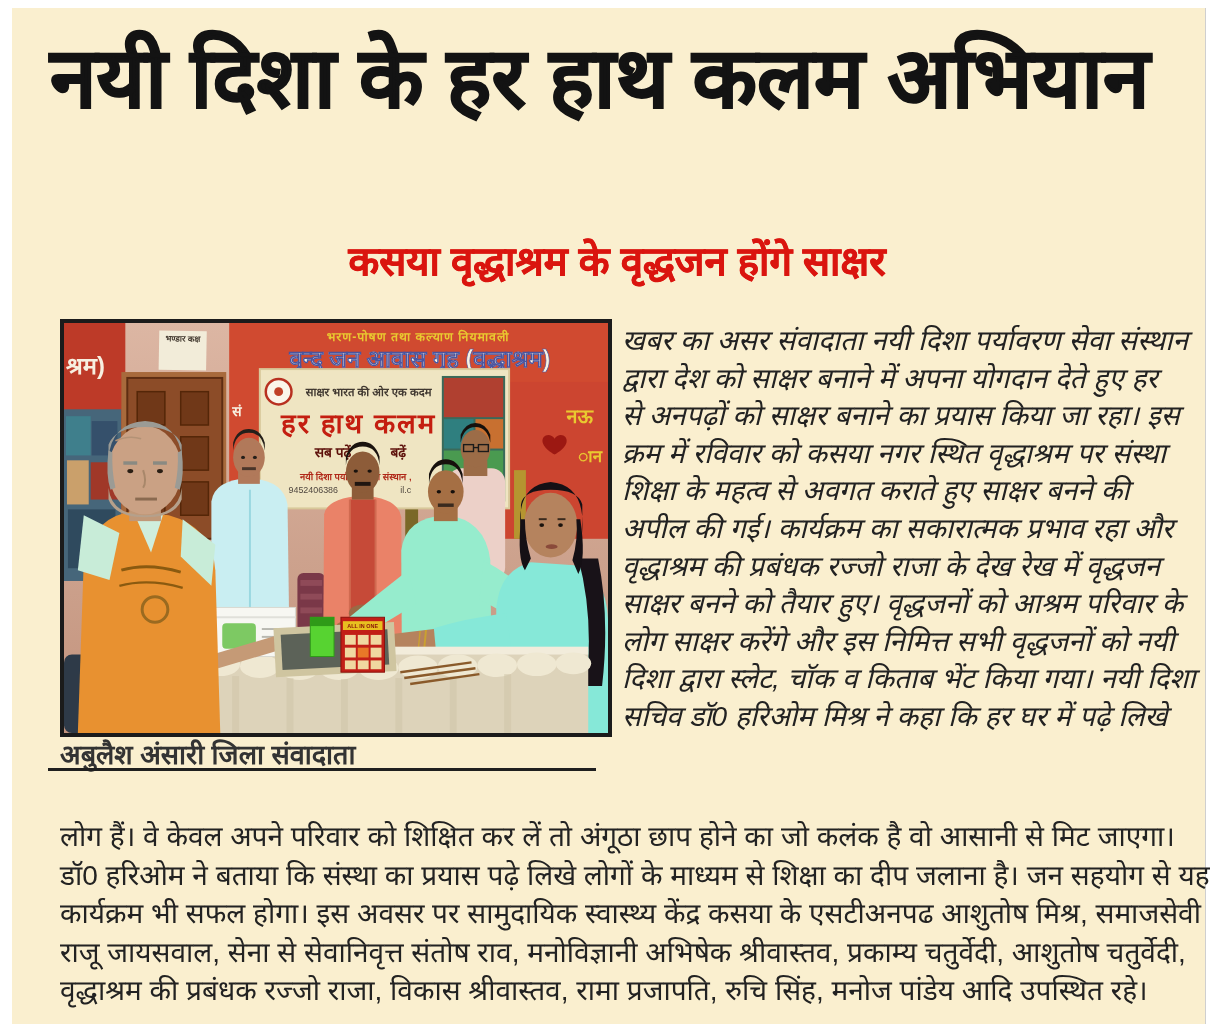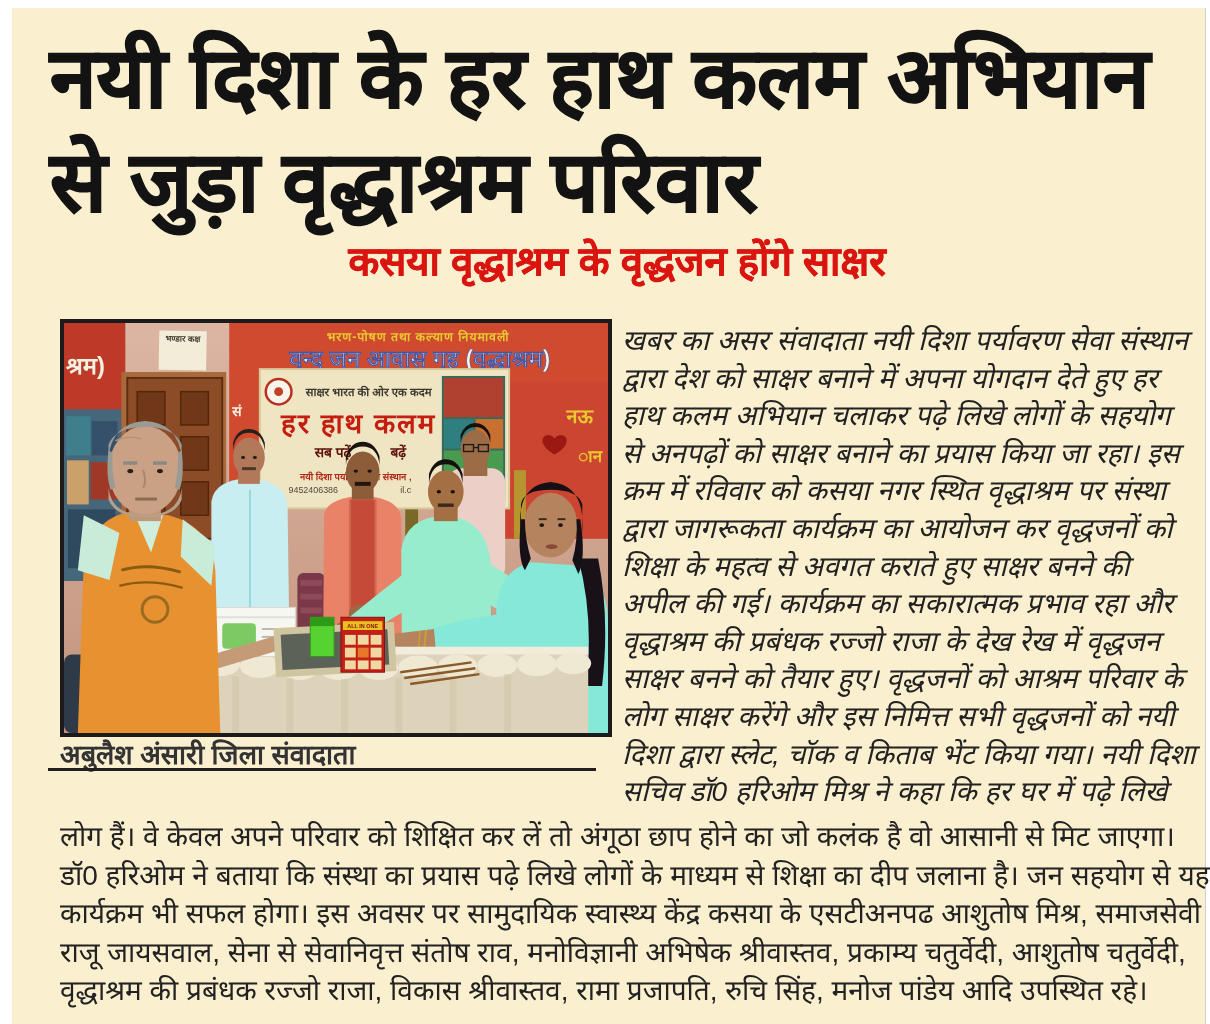--- a/index.html
+++ b/index.html
@@ -25,21 +25,20 @@
   .bottom-col .tline{height:38.6px;font-size:28px;line-height:38.6px;white-space:nowrap;}
 </style>
 </head>
 <body>
 
 <div class="stage">
   <div class="page">
 
     <div class="headline">
       <div>नयी दिशा के हर हाथ कलम अभियान</div>
-      <div>से जुड़ा वृद्धाश्रम परिवार</div>
     </div>
 
     <div class="subheadline">कसया वृद्धाश्रम के वृद्धजन होंगे साक्षर</div>
 
     <figure class="photo-fig" style="margin:0;">
       <svg viewBox="0 0 550 418" preserveAspectRatio="none">
         <defs>
           <linearGradient id="wall" x1="0" y1="0" x2="0" y2="1">
             <stop offset="0" stop-color="#dcb6a3"></stop>
               <stop offset="1" stop-color="#c2937d"></stop>
@@ -285,24 +284,22 @@
         </g>
       </svg>
     </figure>
 
     <figcaption class="caption">अबुलैश अंसारी जिला संवादाता</figcaption>
     <div class="caption-rule"></div>
 
     <div class="right-col">
         <div class="tline">खबर का असर संवादाता नयी दिशा पर्यावरण सेवा संस्थान</div>
         <div class="tline">द्वारा देश को साक्षर बनाने में अपना योगदान देते हुए हर</div>
-        <div class="tline">हाथ कलम अभियान चलाकर पढ़े लिखे लोगों के सहयोग</div>
         <div class="tline">से अनपढ़ों को साक्षर बनाने का प्रयास किया जा रहा। इस</div>
         <div class="tline">क्रम में रविवार को कसया नगर स्थित वृद्धाश्रम पर संस्था</div>
-        <div class="tline">द्वारा जागरूकता कार्यक्रम का आयोजन कर वृद्धजनों को</div>
         <div class="tline">शिक्षा के महत्व से अवगत कराते हुए साक्षर बनने की</div>
         <div class="tline">अपील की गई। कार्यक्रम का सकारात्मक प्रभाव रहा और</div>
         <div class="tline">वृद्धाश्रम की प्रबंधक रज्जो राजा के देख रेख में वृद्धजन</div>
         <div class="tline">साक्षर बनने को तैयार हुए। वृद्धजनों को आश्रम परिवार के</div>
         <div class="tline">लोग साक्षर करेंगे और इस निमित्त सभी वृद्धजनों को नयी</div>
         <div class="tline">दिशा द्वारा स्लेट, चॉक व किताब भेंट किया गया। नयी दिशा</div>
         <div class="tline">सचिव डॉ0 हरिओम मिश्र ने कहा कि हर घर में पढ़े लिखे</div>
       </div>
 
     <div class="bottom-col">

